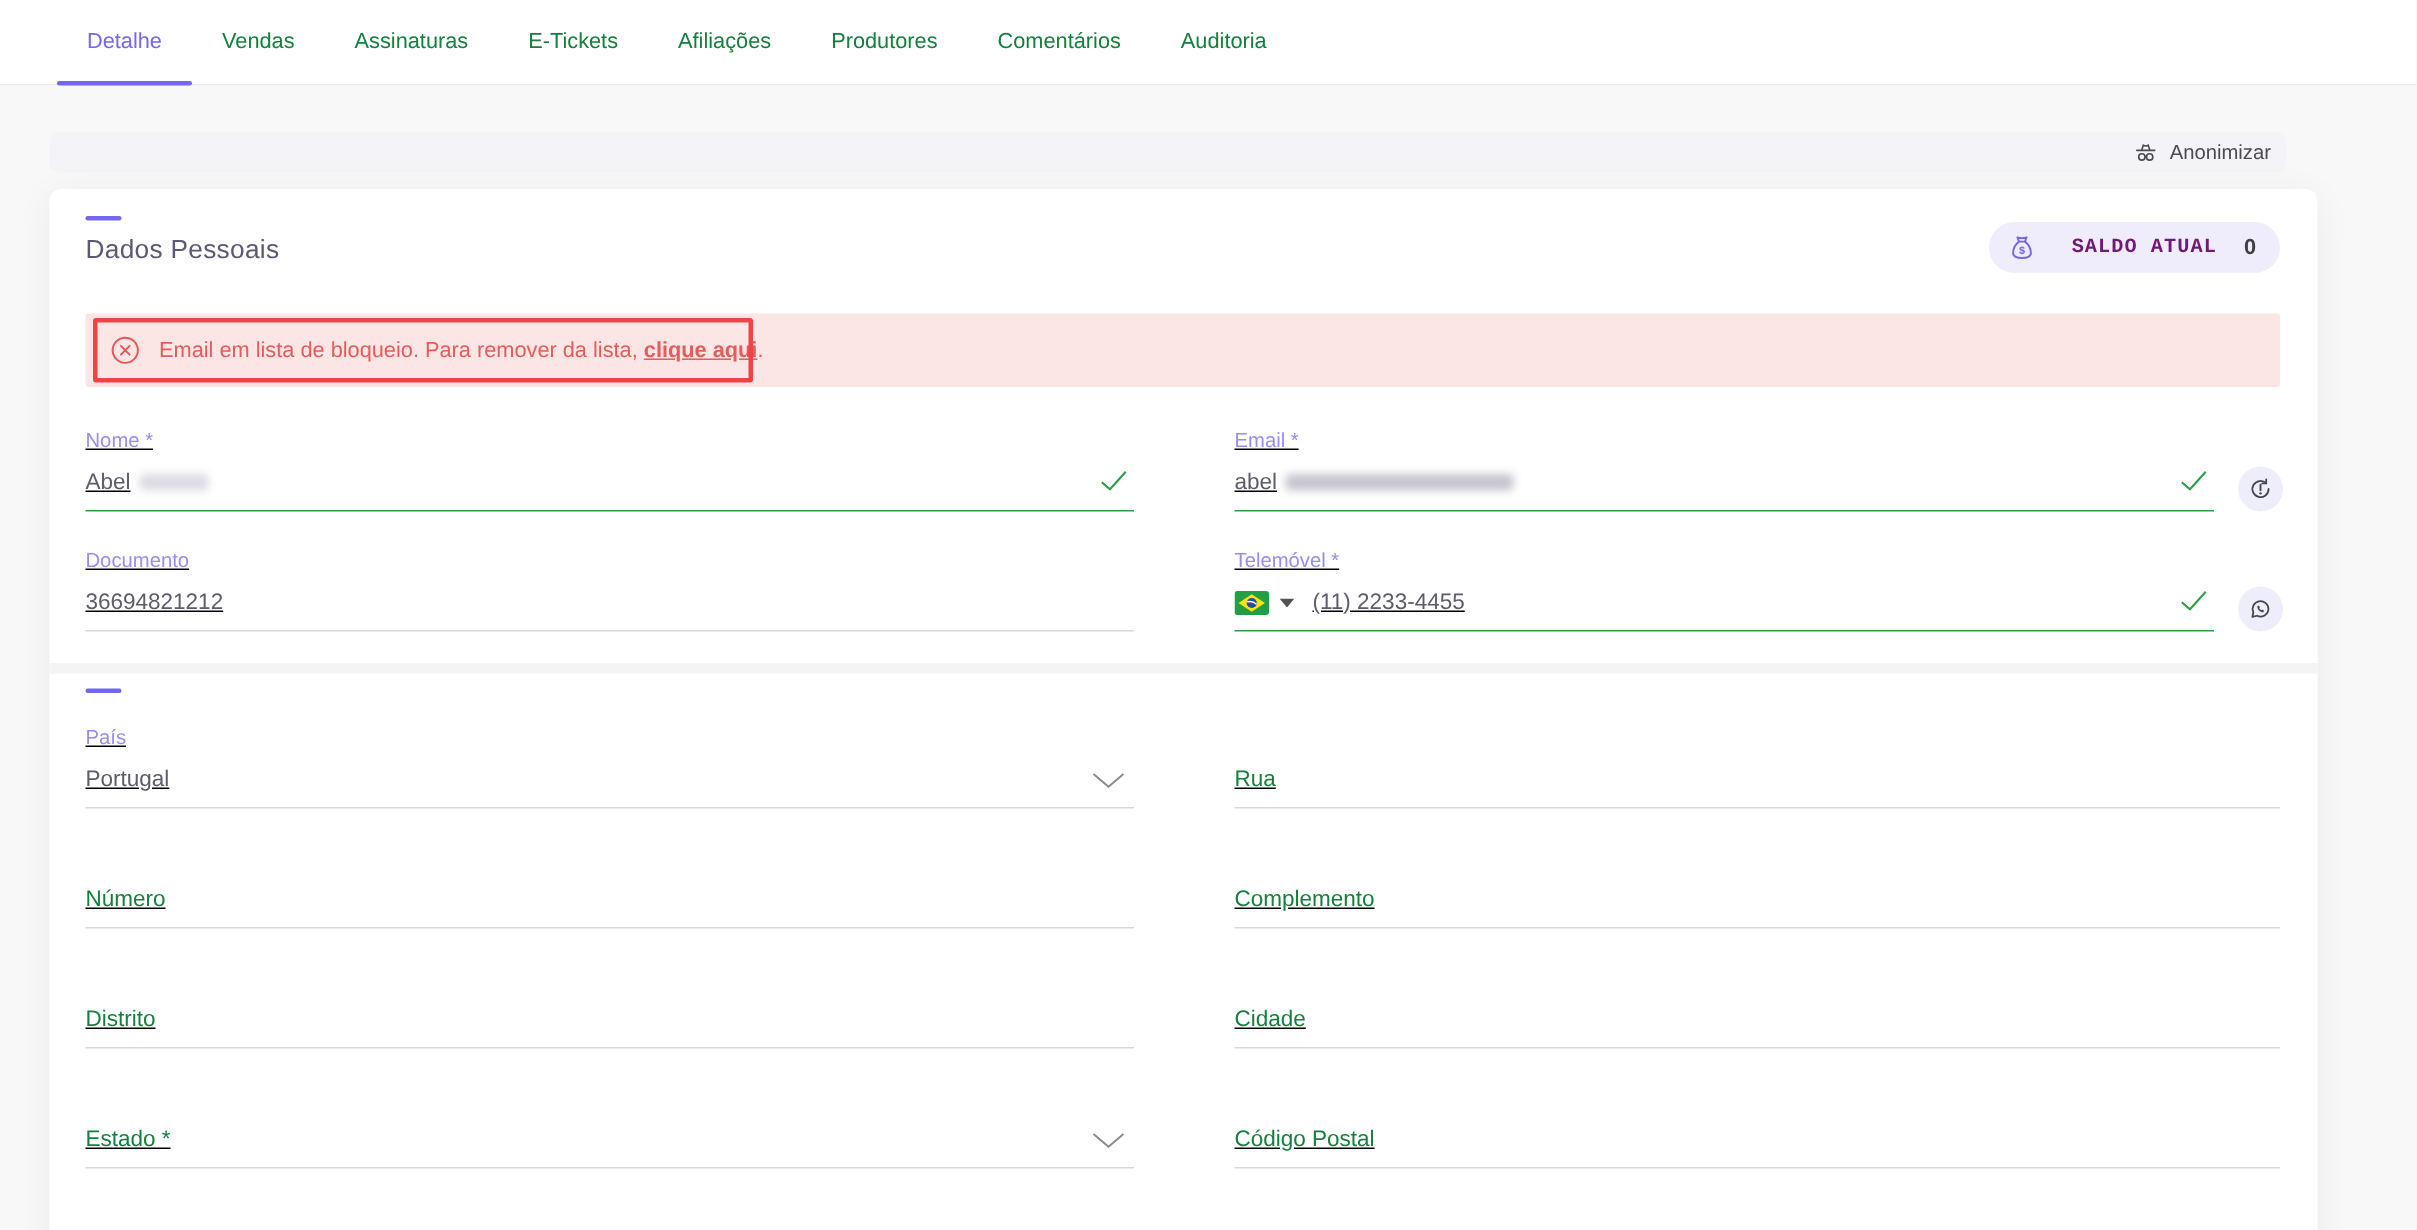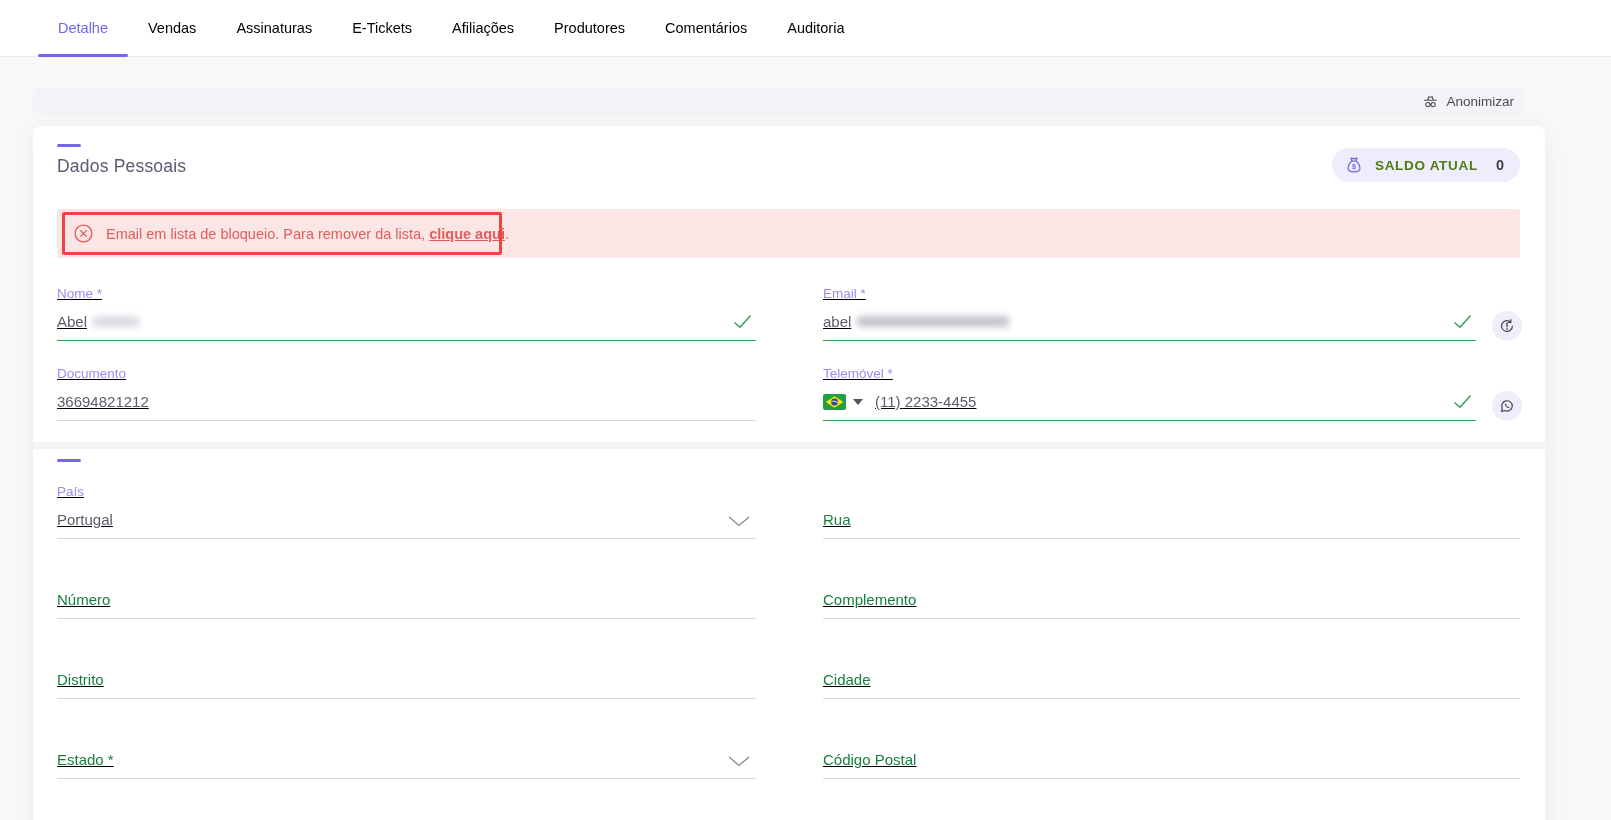--- a/index.html
+++ b/index.html
@@ -3,42 +3,42 @@
 <meta charset="utf-8">
 <style>
   * { margin:0; padding:0; box-sizing:border-box; }
   html,body { width:1611px; height:820px; overflow:hidden; background:#f8f8f9;
               font-family:"Liberation Sans", sans-serif; }
 
   
   .tabbar { background:#fff; height:57px; display:flex; align-items:stretch;
             padding-left:38px; border-bottom:1px solid #ebe9f1; }
   .tab { padding:0 20px; display:flex; align-items:center; font-size:14.5px;
-         color:#000000; cursor:pointer; position:relative; white-space:nowrap; }
+         color:#15803d; cursor:pointer; position:relative; white-space:nowrap; }
   .tab.active { color:#7367f0; }
   .tab.active::after { content:""; position:absolute; left:0; right:0; bottom:-1px;
                        height:3px; background:#7367f0; border-radius:3px; }
 
   
   .strip { margin:31px 87px 0 33px; height:27px; background:#f4f3f7; border-radius:6px;
            display:flex; align-items:center; justify-content:flex-end; padding-right:10px; }
   .anon-btn { display:flex; align-items:center; gap:8px; font-size:13.5px; color:#4b4b55;
               background:none; border:none; cursor:pointer; font-family:inherit; }
 
   
   .card { margin:11px 66px 0 33px; background:#fff; border-radius:8px;
           box-shadow:0 4px 24px rgba(34,41,47,.06); padding:18px 25px 40px 24px; height:800px; }
 
   .section-head { display:flex; justify-content:space-between; align-items:flex-start; }
   .dash { width:24px; height:3px; background:#7367f0; border-radius:2px; margin-bottom:9px; }
   .sec-title { font-size:17.5px; color:#5e5873; font-weight:500; letter-spacing:.2px; }
 
   .saldo { display:flex; align-items:center; background:#efecfc; border-radius:17px;
            height:34px; padding:0 16px 0 13px; margin-top:4px; cursor:pointer; }
-  .saldo-label { color:#4d7c0f; font-weight:bold; font-size:13.5px; letter-spacing:.7px; margin-left:12px; }
+  .saldo-label { color:#701a75; font-weight:bold; font-size:13.5px; letter-spacing:.7px; margin-left:24px;font-family:Liberation Mono, monospace; }
   .saldo-value { color:#3f3f46; font-weight:bold; font-size:14.5px; margin-left:18px; }
 
   
   .alert { position:relative; margin-top:27px; height:49px; background:#fce5e5;
            border-radius:2px; display:flex; align-items:center; padding-left:17px;
            font-size:14.5px; color:#e35d5a; }
   .annotation { position:absolute; left:5px; top:3px; width:440px; height:43px;
                 border:3px solid #ee4445; border-radius:2px; pointer-events:none; }
   .alert-text { margin-left:13px; }
   .alert-link { color:#e35d5a; font-weight:bold; text-decoration:underline; cursor:pointer; }

